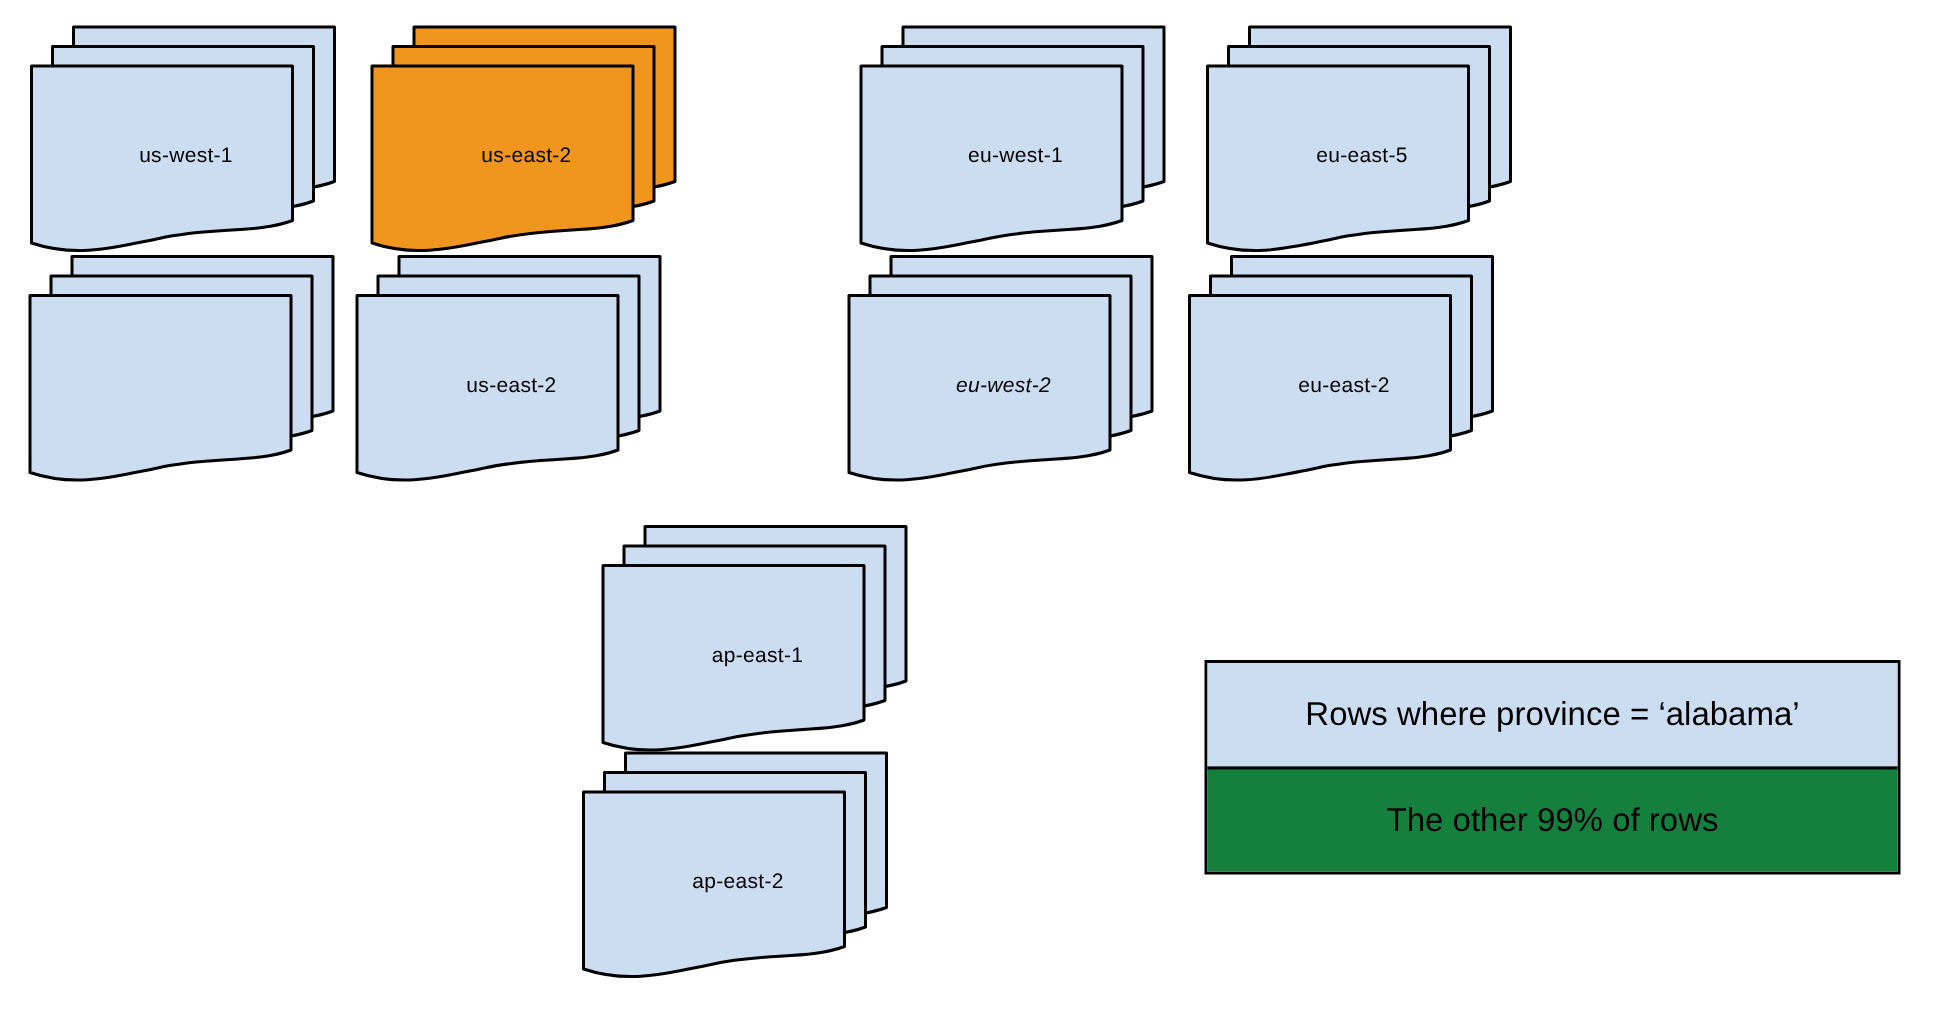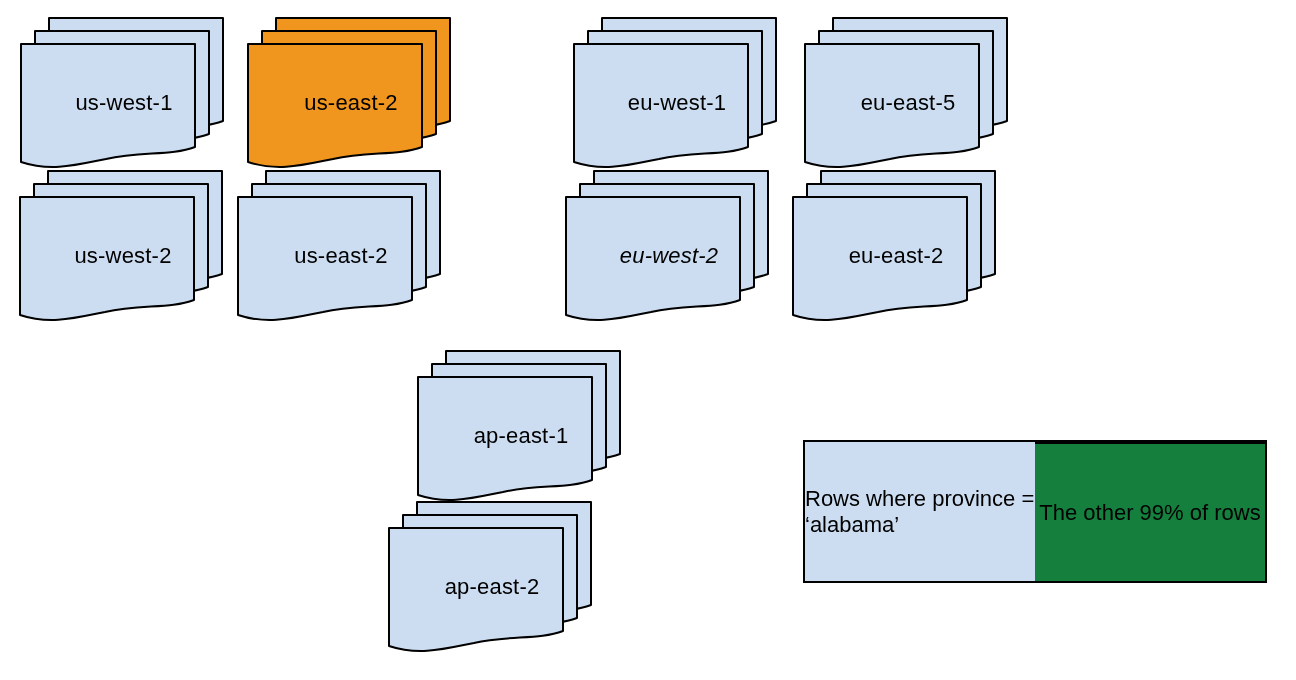--- a/index.html
+++ b/index.html
@@ -38,34 +38,34 @@
   }
   .stack-label {
     position: absolute;
     left: 2px;
     top: 28px;
     width: 206px;
     height: 118px;
     display: flex;
     align-items: center;
     justify-content: center;
-    font-size: 22px;
+    font-size: 14px;
     letter-spacing: 0.2px;
     pointer-events: none;
   }
   #legend {
     position: absolute;
     left: 803px;
     top: 440px;
     width: 464px;
     height: 143px;
     box-sizing: border-box;
     border: 2px solid var(--stroke, #000000);
     display: flex;
-    flex-direction: row;
+    flex-direction: column;
   }
   .legend-row {
     flex: 1;
     display: flex;
     align-items: center;
     justify-content: center;
     font-size: 22px;
   }
   .legend-row + .legend-row {
     border-top: 2px solid var(--stroke, #000000);
@@ -127,21 +127,20 @@
     </svg>
     <div class="stack-label">eu-east-5</div>
   </div>
 
   <div class="stack" style="left: 18px; top: 169px;">
     <svg class="stack-svg" width="206" height="156" viewBox="0 0 206 156">
       <use href="#doc-shape" x="30" y="2"></use>
       <use href="#doc-shape" x="16" y="15"></use>
       <use href="#doc-shape" x="2" y="28"></use>
     </svg>
-    <div class="stack-label">us-west-2</div>
   </div>
 
   <div class="stack" style="left: 236px; top: 169px;">
     <svg class="stack-svg" width="206" height="156" viewBox="0 0 206 156">
       <use href="#doc-shape" x="30" y="2"></use>
       <use href="#doc-shape" x="16" y="15"></use>
       <use href="#doc-shape" x="2" y="28"></use>
     </svg>
     <div class="stack-label">us-east-2</div>
   </div>
@@ -157,21 +156,21 @@
 
   <div class="stack" style="left: 791px; top: 169px;">
     <svg class="stack-svg" width="206" height="156" viewBox="0 0 206 156">
       <use href="#doc-shape" x="30" y="2"></use>
       <use href="#doc-shape" x="16" y="15"></use>
       <use href="#doc-shape" x="2" y="28"></use>
     </svg>
     <div class="stack-label">eu-east-2</div>
   </div>
 
-  <div class="stack" style="left: 416px; top: 349px;">
+  <div class="stack" style="left: 400px; top: 349px;">
     <svg class="stack-svg" width="206" height="156" viewBox="0 0 206 156">
       <use href="#doc-shape" x="30" y="2"></use>
       <use href="#doc-shape" x="16" y="15"></use>
       <use href="#doc-shape" x="2" y="28"></use>
     </svg>
     <div class="stack-label">ap-east-1</div>
   </div>
 
   <div class="stack" style="left: 387px; top: 500px;">
     <svg class="stack-svg" width="206" height="156" viewBox="0 0 206 156">

